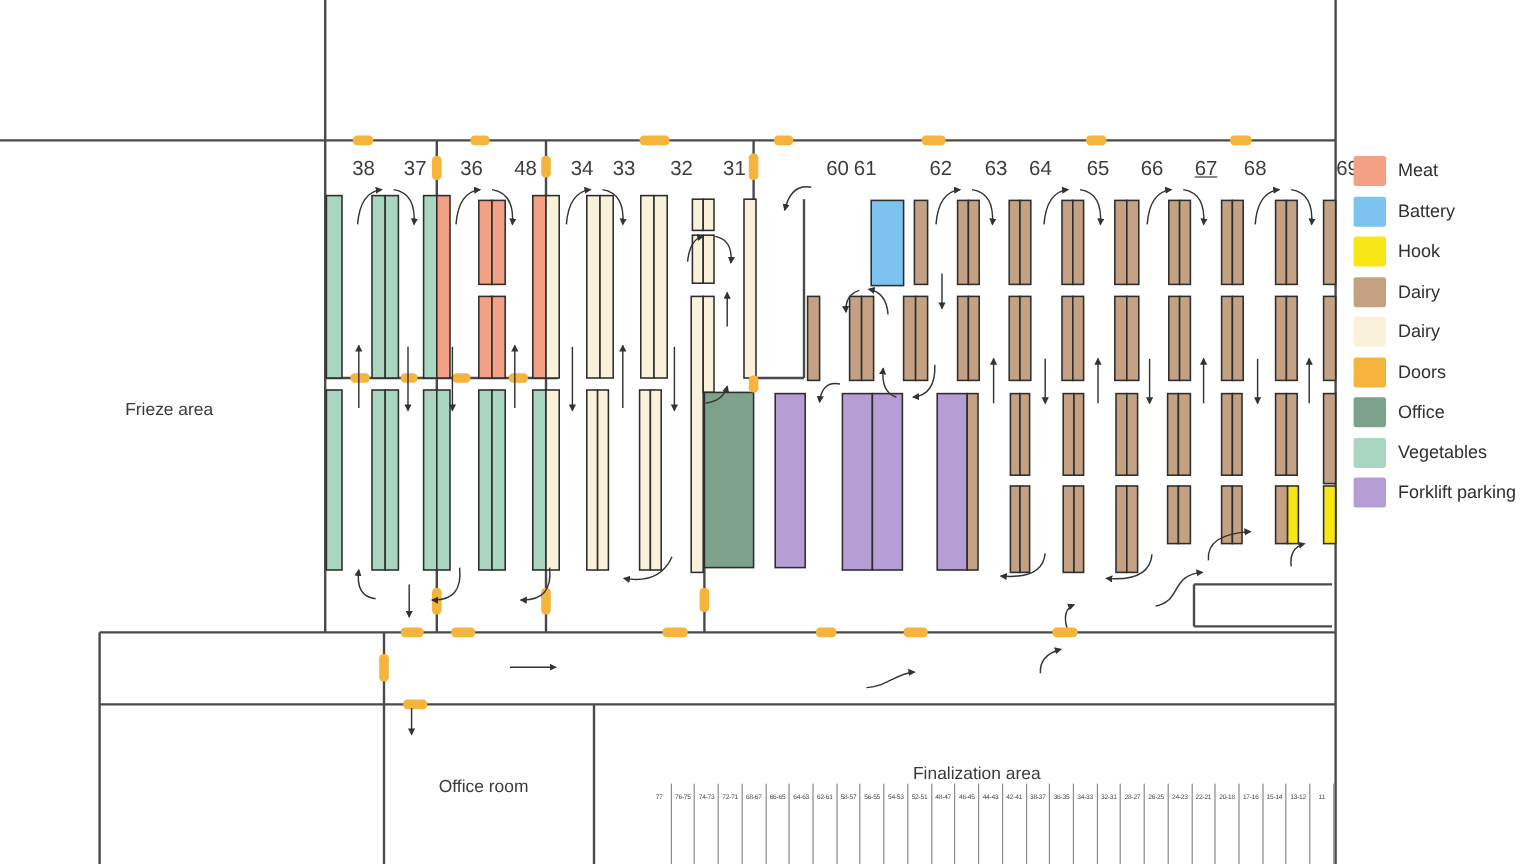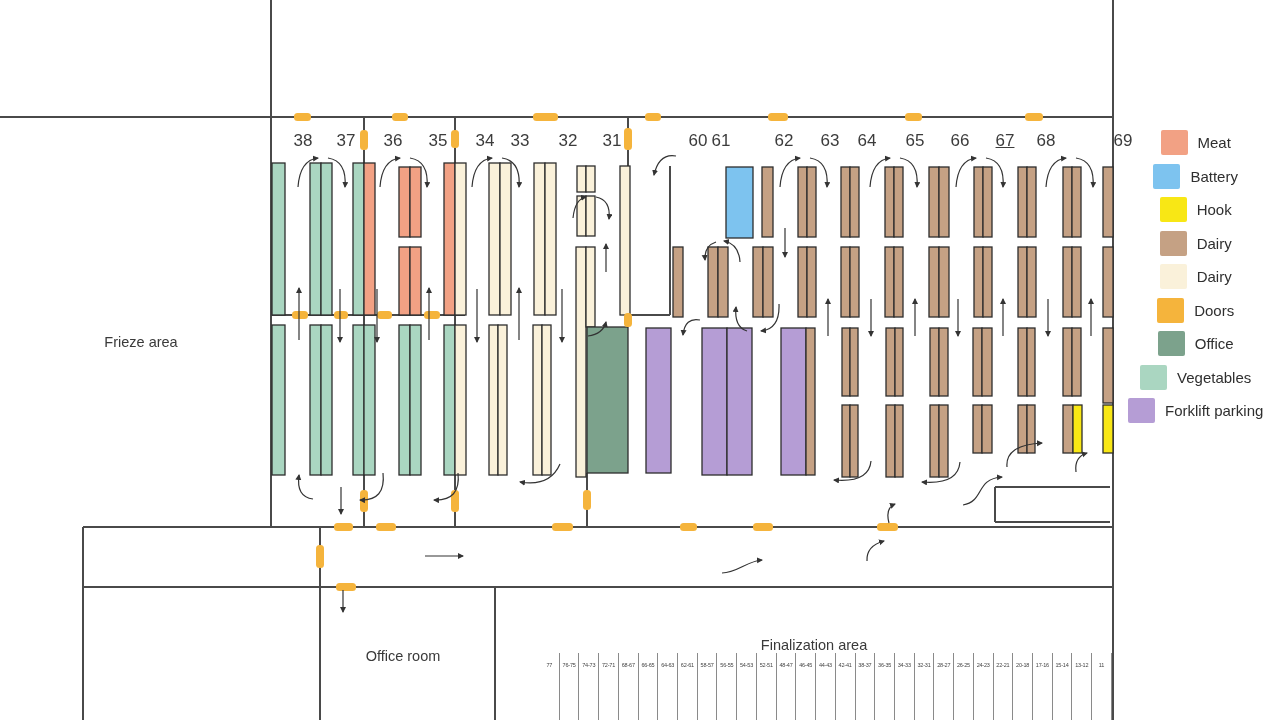--- a/index.html
+++ b/index.html
@@ -2,21 +2,21 @@
 <html><head>
 <meta charset="utf-8">
 <style>
   html,body{margin:0;padding:0;background:#fff;}
   .canvas{position:relative;width:1280px;height:720px;background:#ffffff;overflow:hidden;
           font-family:"Liberation Sans",sans-serif;}
   .area-label{position:absolute;transform:translateX(-50%);font-size:14.5px;color:#3a3a3a;white-space:nowrap;}
   .aisle-num{position:absolute;transform:translateX(-50%);font-size:17px;color:#3c3c3c;}
   #plan-svg{position:absolute;left:0;top:0;}
   .legend{position:absolute;left:1128px;top:130px;}
-  .legend-item{display:flex;align-items:center;margin-bottom:8.5px;justify-content:center;}
+  .legend-item{display:flex;align-items:center;margin-bottom:8.5px;}
   .legend-swatch{width:27px;height:25px;border-radius:2px;flex:0 0 auto;}
   .legend-label{margin-left:10px;font-size:15px;color:#2f2f2f;white-space:nowrap;}
   .slots{position:absolute;left:540px;top:653px;width:572px;height:67px;display:flex;}
   .slot{flex:1 1 0;border-right:1px solid #8a8a8a;font-size:5.5px;letter-spacing:-0.2px;
         padding-top:9px;text-align:center;color:#444;white-space:nowrap;overflow:hidden;}
 </style>
 </head>
 <body>
 
 <div class="canvas">
@@ -240,21 +240,21 @@
   </svg>
 
   <div class="area-label" style="left:141px;top:334px;">Frieze area</div>
   <div class="area-label" style="left:403px;top:648px;">Office room</div>
   <div class="area-label" style="left:814px;top:637px;">Finalization area</div>
 
   <div id="aisle-labels">
       <div class="aisle-num" style="left: 303px; top: 131px;">38</div>
       <div class="aisle-num" style="left: 346px; top: 131px;">37</div>
       <div class="aisle-num" style="left: 393px; top: 131px;">36</div>
-      <div class="aisle-num" style="left: 438px; top: 131px;">35</div>
+      <div class="aisle-num" style="left: 438px; top: 131px;">48</div>
       <div class="aisle-num" style="left: 485px; top: 131px;">34</div>
       <div class="aisle-num" style="left: 520px; top: 131px;">33</div>
       <div class="aisle-num" style="left: 568px; top: 131px;">32</div>
       <div class="aisle-num" style="left: 612px; top: 131px;">31</div>
       <div class="aisle-num" style="left: 698px; top: 131px;">60</div>
       <div class="aisle-num" style="left: 721px; top: 131px;">61</div>
       <div class="aisle-num" style="left: 784px; top: 131px;">62</div>
       <div class="aisle-num" style="left: 830px; top: 131px;">63</div>
       <div class="aisle-num" style="left: 867px; top: 131px;">64</div>
       <div class="aisle-num" style="left: 915px; top: 131px;">65</div>

